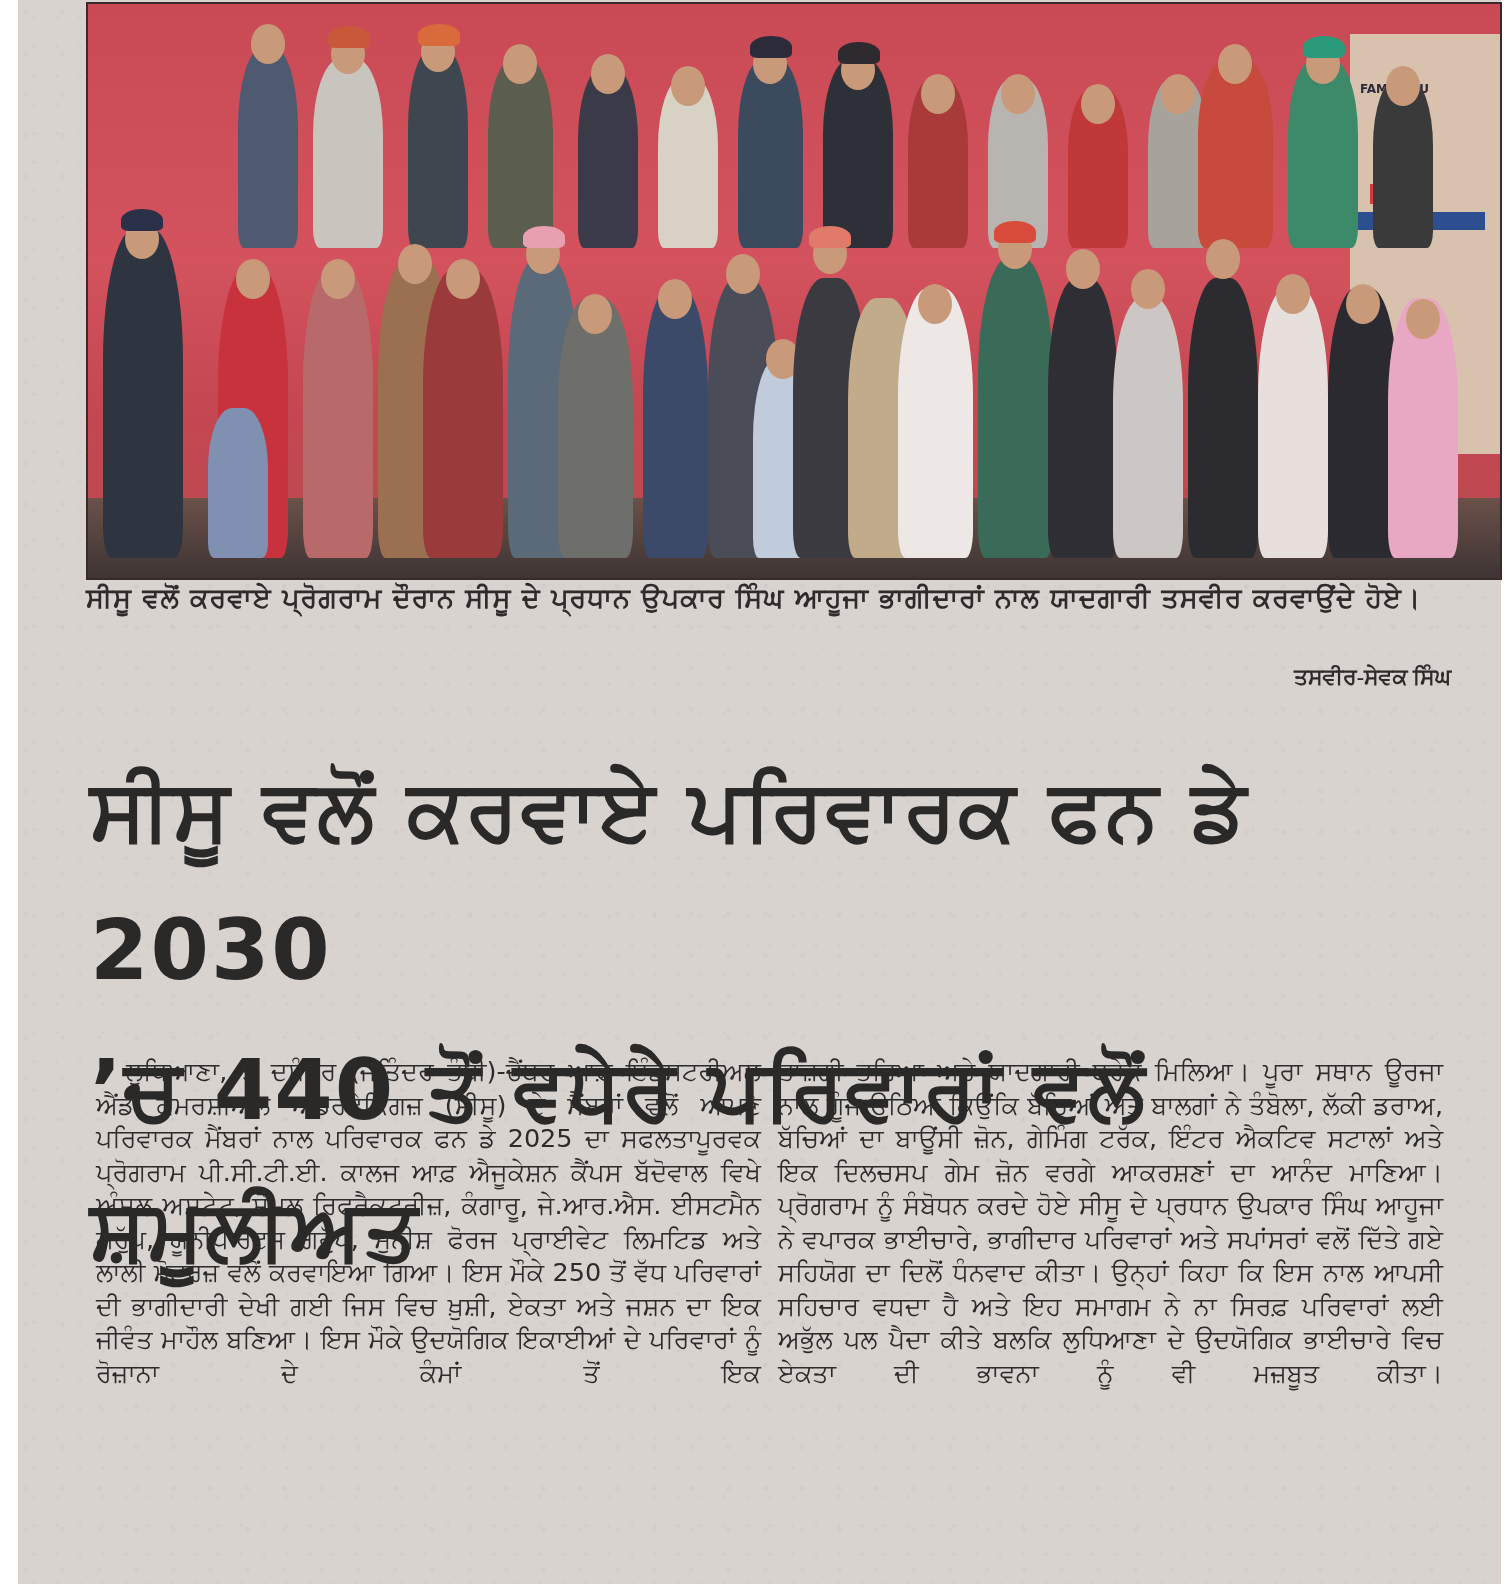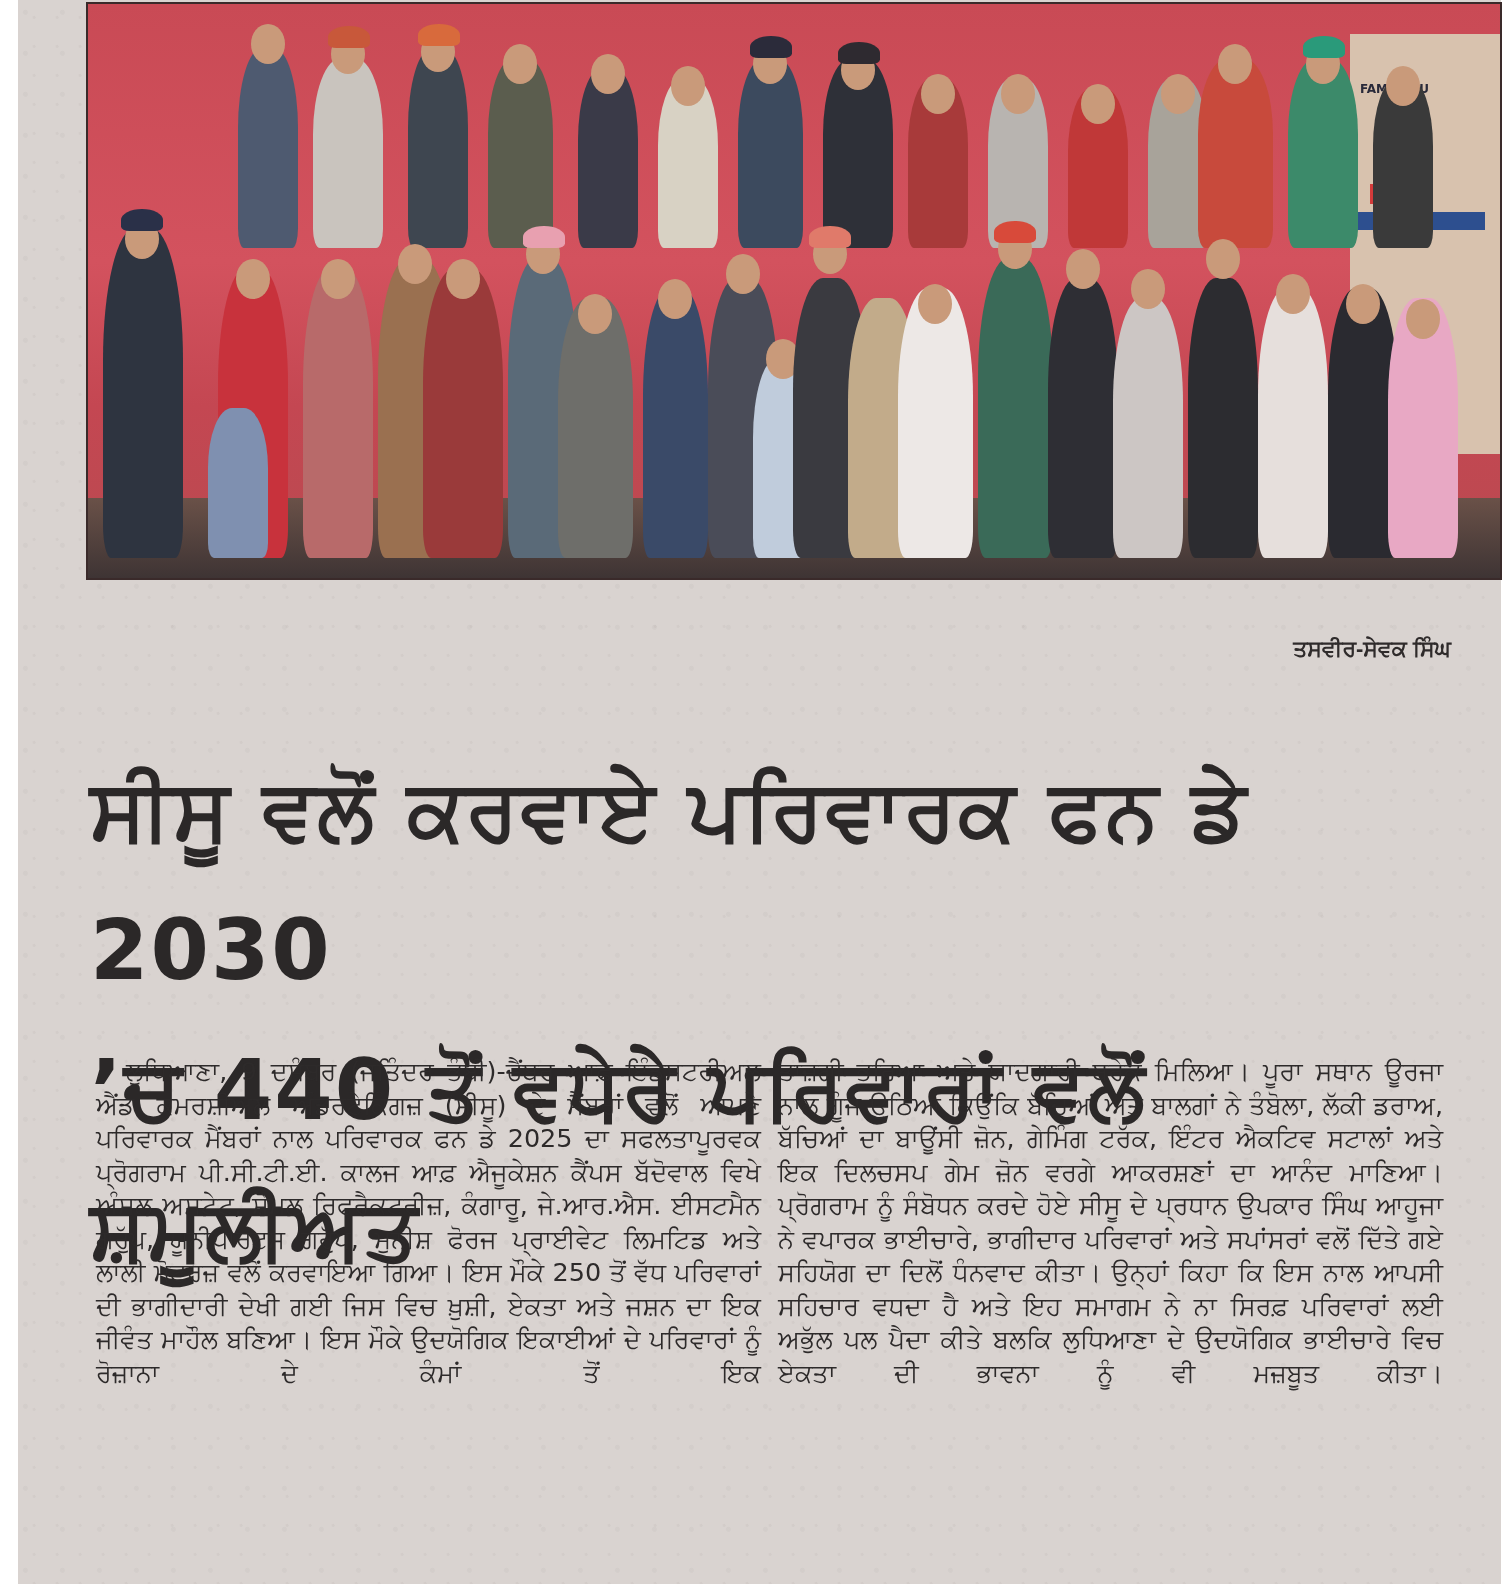--- a/index.html
+++ b/index.html
@@ -39,22 +39,22 @@
     position:absolute; width:34px; height:40px; border-radius:50%;
     background:#c99a7a;
   }
   .turban { position:absolute; width:42px; height:22px; border-radius:50% 50% 20% 20%; }
   .caption {
     position:absolute; left:68px; top:576px; width:1390px;
     font-family:"DejaVu Sans", sans-serif; font-weight:bold;
     font-size:27px; line-height:43px; color:#2f2b2b; letter-spacing:1px;
   }
   .credit {
-    position:absolute; right:50px; top:636px;
-    font-family:Liberation Sans, sans-serif; font-weight:bold;
+    position:absolute; right:50px; top:664px;
+    font-family:Liberation Serif, serif; font-weight:bold;
     font-size:22px; color:#2f2b2b;
   }
   .headline {
     position:absolute; left:72px; top:740px; width:1380px;
     font-family:"DejaVu Sans", sans-serif; font-weight:bold;
     font-size:84px; line-height:140px; color:#2b2828; letter-spacing:2px;
   }
   .col {
     position:absolute; top:1055px; width:665px;
     font-family:"DejaVu Sans", sans-serif;
@@ -152,20 +152,21 @@
     <div class="person" style="left:1100px;width:70px;height:280px;background:#2c2c30;"></div>
     <div class="head" style="left:1118px;top:235px;"></div>
     <div class="person" style="left:1170px;width:70px;height:270px;background:#e6dfdc;"></div>
     <div class="head" style="left:1188px;top:270px;"></div>
     <div class="person" style="left:1240px;width:70px;height:270px;background:#2a2a30;"></div>
     <div class="head" style="left:1258px;top:280px;"></div>
     <div class="person" style="left:1300px;width:70px;height:260px;background:#e8a8c4;"></div>
     <div class="head" style="left:1318px;top:295px;"></div>
   </div>
 
+  <div class="caption">ਸੀਸੂ ਵਲੋਂ ਕਰਵਾਏ ਪ੍ਰੋਗਰਾਮ ਦੌਰਾਨ ਸੀਸੂ ਦੇ ਪ੍ਰਧਾਨ ਉਪਕਾਰ ਸਿੰਘ ਆਹੂਜਾ ਭਾਗੀਦਾਰਾਂ ਨਾਲ ਯਾਦਗਾਰੀ ਤਸਵੀਰ ਕਰਵਾਉਂਦੇ ਹੋਏ।</div>
   <div class="credit">ਤਸਵੀਰ-ਸੇਵਕ ਸਿੰਘ</div>
 
   <div class="headline">
     <div>ਸੀਸੂ ਵਲੋਂ ਕਰਵਾਏ ਪਰਿਵਾਰਕ ਫਨ ਡੇ 2030</div>
     <div>’ਚ 440 ਤੋਂ ਵਧੇਰੇ ਪਰਿਵਾਰਾਂ ਵਲੋਂ ਸ਼ਮੂਲੀਅਤ</div>
   </div>
 
   <div class="col left">
     <span>ਲੁਧਿਆਣਾ, 9 ਦਸੰਬਰ (ਜਤਿੰਦਰ ਭੰਬੀ)-</span><span>ਚੈਂਬਰ ਆਫ਼ ਇੰਡਸਟਰੀਅਲ ਐਂਡ ਕਮਰਸ਼ੀਅਲ ਅੰਡਰਟੇਕਿੰਗਜ਼ (ਸੀਸੂ) ਦੇ ਮੈਂਬਰਾਂ ਵਲੋਂ ਆਪਣੇ ਪਰਿਵਾਰਕ ਮੈਂਬਰਾਂ ਨਾਲ ਪਰਿਵਾਰਕ ਫਨ ਡੇ 2025 ਦਾ ਸਫਲਤਾਪੂਰਵਕ ਪ੍ਰੋਗਰਾਮ ਪੀ.ਸੀ.ਟੀ.ਈ. ਕਾਲਜ ਆਫ਼ ਐਜੂਕੇਸ਼ਨ ਕੈਂਪਸ ਬੱਦੋਵਾਲ ਵਿਖੇ ਅੰਸਲ ਅਸਟੇਟ, ਸ਼ੋਮਲ ਰਿਫਰੈਕਟਰੀਜ਼, ਕੰਗਾਰੂ, ਜੇ.ਆਰ.ਐਸ. ਈਸਟਮੈਨ ਗਰੁੱਪ, ਯੂਨੀਪਾਰਟਸ ਗਰੁੱਪ, ਮੁਨੀਸ਼ ਫੋਰਜ ਪ੍ਰਾਈਵੇਟ ਲਿਮਟਿਡ ਅਤੇ ਲਾਲੀ ਮੋਟਰਜ਼ ਵਲੋਂ ਕਰਵਾਇਆ ਗਿਆ। ਇਸ ਮੌਕੇ 250 ਤੋਂ ਵੱਧ ਪਰਿਵਾਰਾਂ ਦੀ ਭਾਗੀਦਾਰੀ ਦੇਖੀ ਗਈ ਜਿਸ ਵਿਚ ਖ਼ੁਸ਼ੀ, ਏਕਤਾ ਅਤੇ ਜਸ਼ਨ ਦਾ ਇਕ ਜੀਵੰਤ ਮਾਹੌਲ ਬਣਿਆ। ਇਸ ਮੌਕੇ ਉਦਯੋਗਿਕ ਇਕਾਈਆਂ ਦੇ ਪਰਿਵਾਰਾਂ ਨੂੰ ਰੋਜ਼ਾਨਾ ਦੇ ਕੰਮਾਂ ਤੋਂ ਇਕ</span>
   </div>

